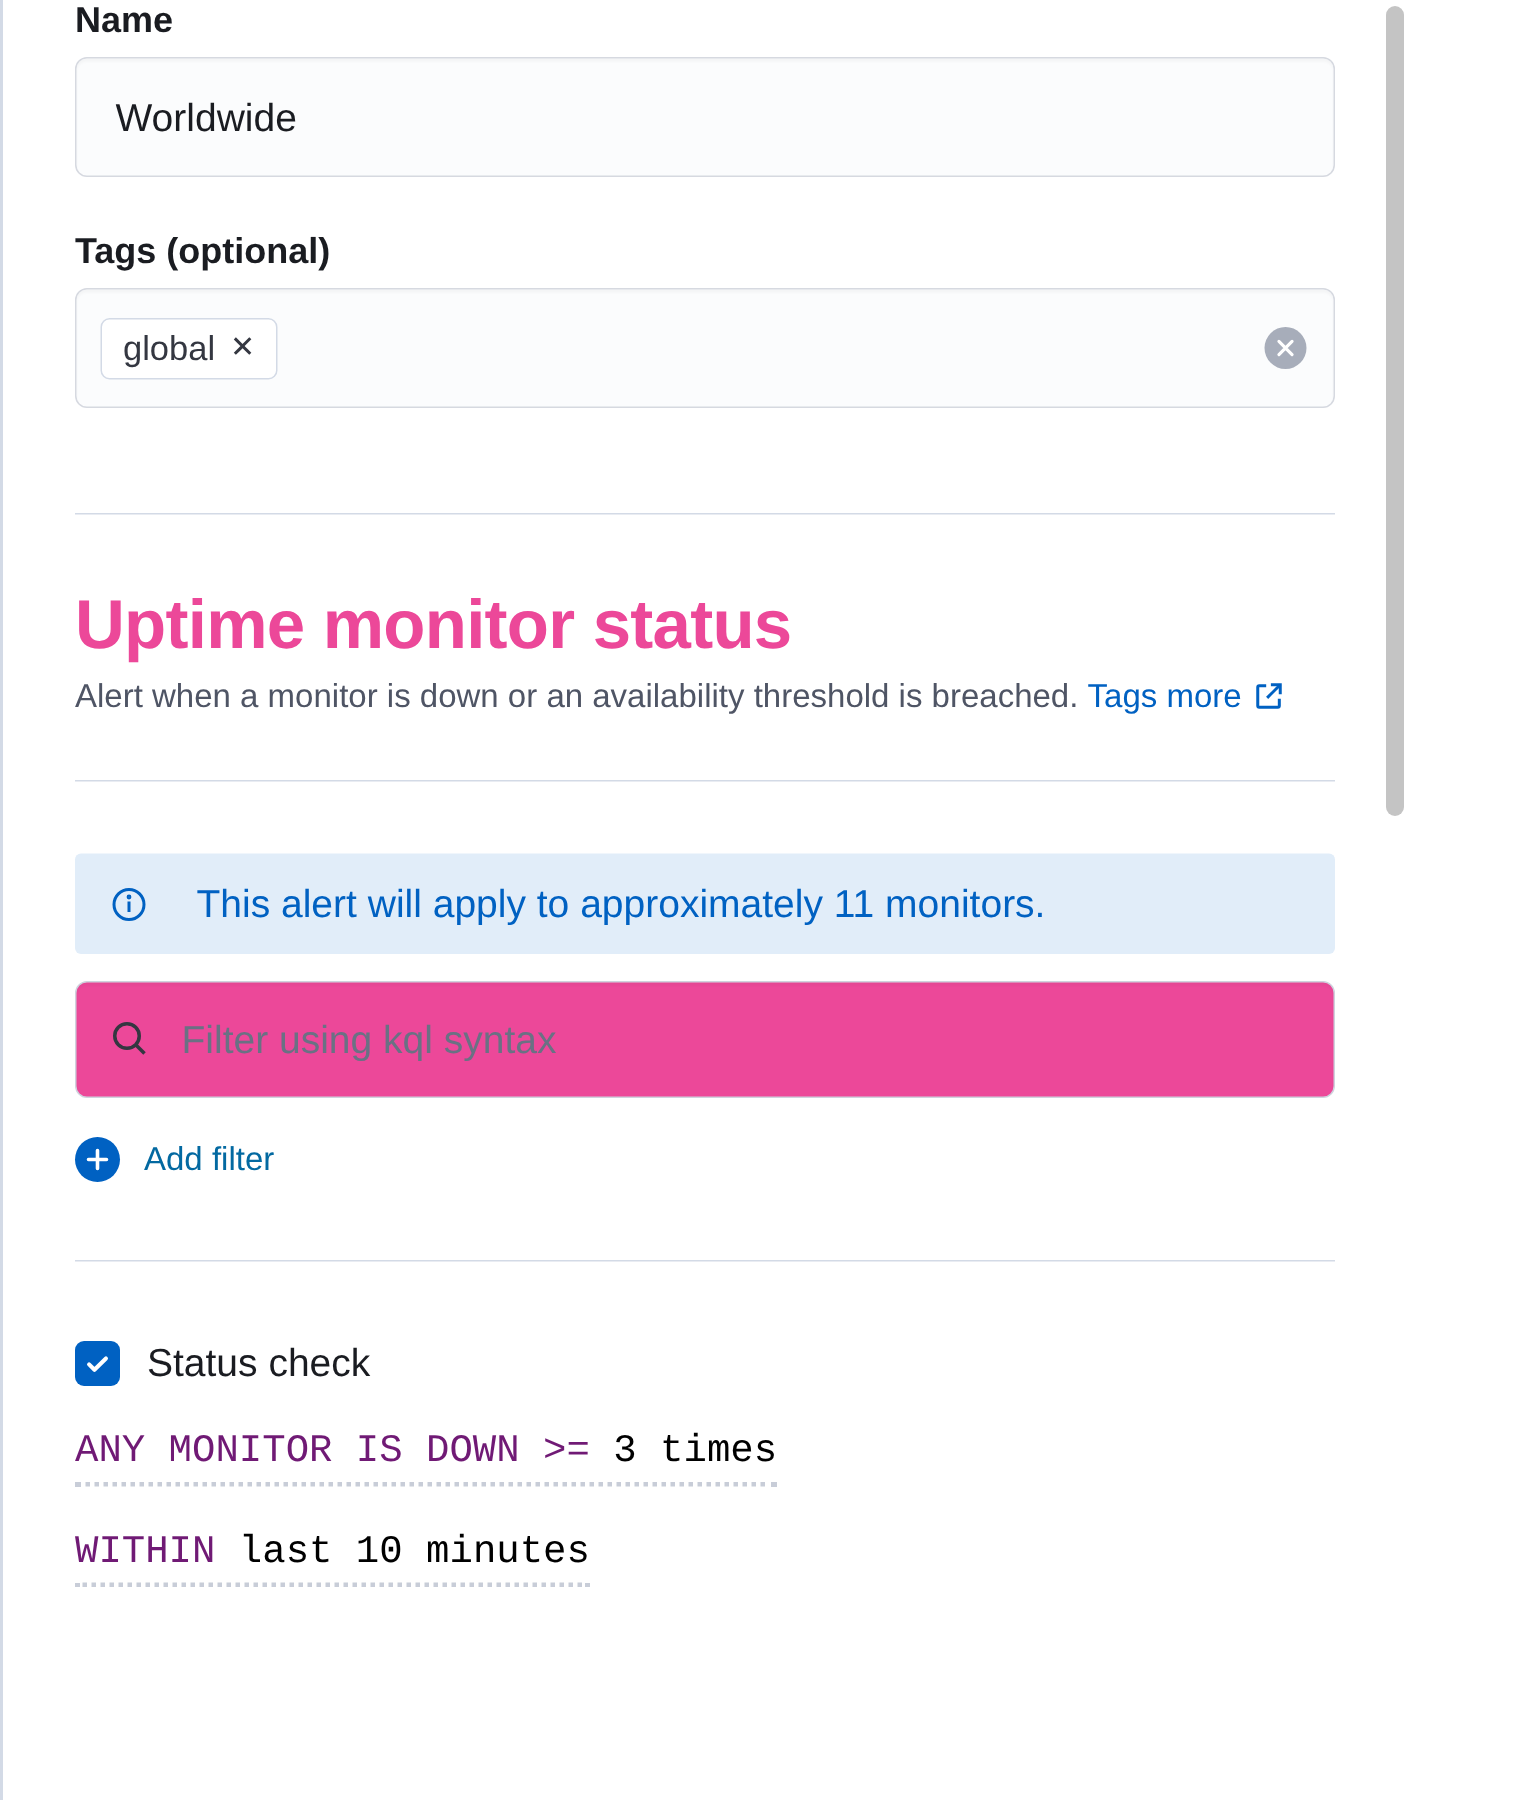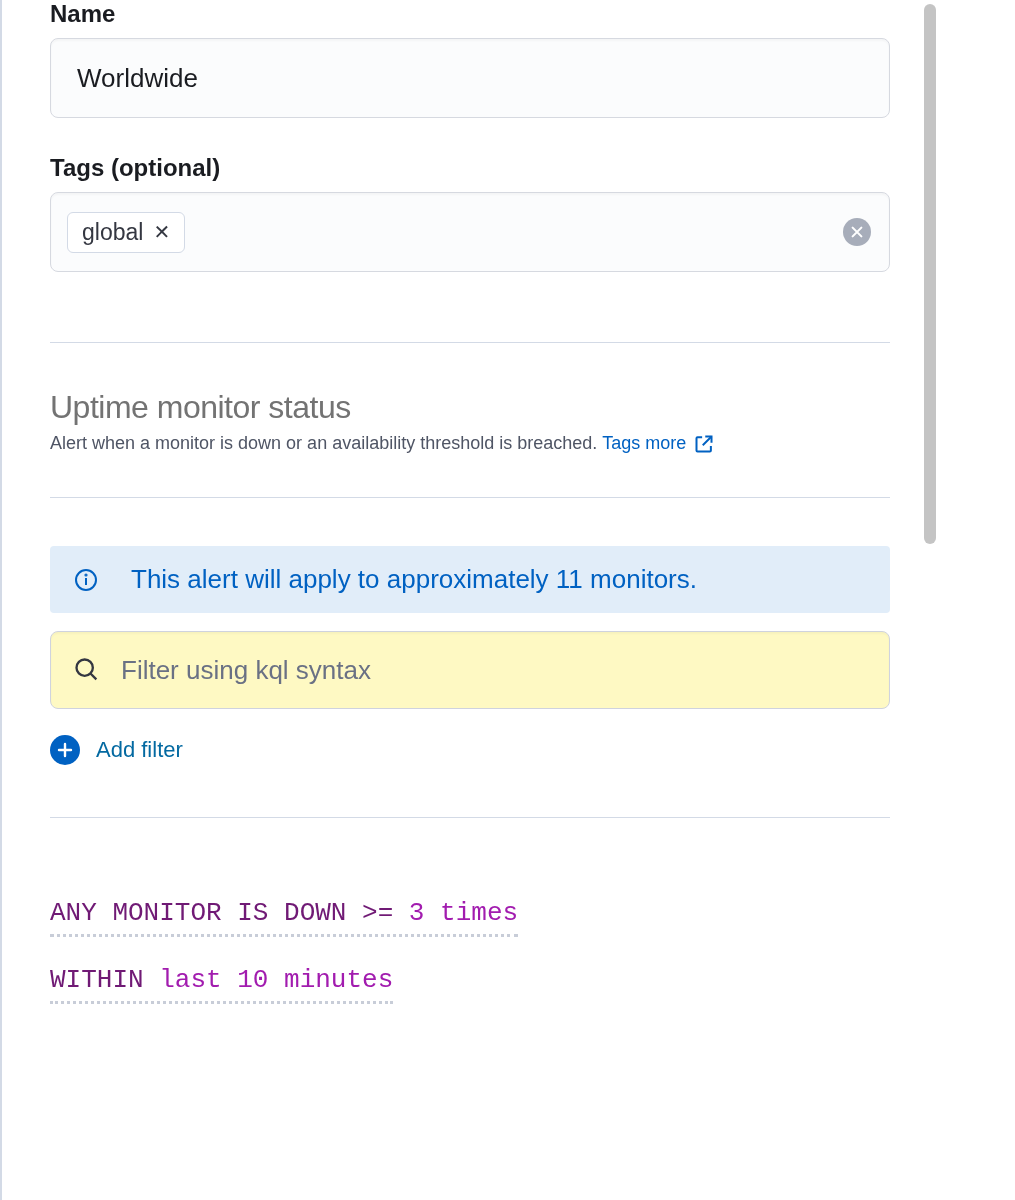--- a/index.html
+++ b/index.html
@@ -102,28 +102,28 @@
   }
   .tags-clear svg { width: 14px; height: 14px; }
 
   .divider {
     border: none;
     border-top: 1px solid #d3dae6;
     margin: 0;
   }
 
   .section-title {
-    font-size: 32px;
-    font-weight: 400;
+    font-size: 46px;
+    font-weight: 700;
     letter-spacing: -0.5px;
     margin: 0 0 4px 0;
-    color: #737373;
+    color: #ec4899;
   }
   .section-desc {
-    font-size: 18px;
+    font-size: 22px;
     line-height: 1.5;
     color: #4f5565;
     margin: 0;
   }
   .learn-link {
     color: #0061c2;
     text-decoration: none;
     display: inline-flex;
     align-items: center;
     gap: 8px;
@@ -140,21 +140,21 @@
     color: #0061c2;
     font-size: 26px;
   }
   .callout svg { width: 24px; height: 24px; flex-shrink: 0; }
 
   .search-wrap {
     display: flex;
     align-items: center;
     gap: 18px;
     border: 1px solid #cfd3de;
-    background: #fef9c3;
+    background: #ec4899;
     border-radius: 8px;
     height: 78px;
     padding: 0 22px;
     box-shadow: inset 0 2px 2px rgba(0,0,0,0.03);
   }
   .search-wrap svg { width: 28px; height: 28px; color: #343741; flex-shrink:0;}
   .search-input {
     border: none;
     background: transparent;
     outline: none;
@@ -199,21 +199,21 @@
   .expr {
     font-family: "SFMono-Regular", Consolas, "Liberation Mono", Menlo, monospace;
     font-size: 26px;
     display: inline-block;
     padding-bottom: 6px;
     border-bottom: 3px dotted #c8cdd8;
     margin-top: 28px;
     letter-spacing: 0px;
   }
   .kw { color: #701a75; }
-  .plain { color: #a21caf; text-align: right; }
+  .plain { color: #000000; text-align: right; }
 
   .block { margin-top: 0; }
   .spacer-sm { height: 36px; }
   .spacer-md { height: 70px; }
 </style>
 </head>
 <body>
 
 <div class="page">
 
@@ -291,20 +291,28 @@
         </svg>
     </span>
     <span>Add filter</span>
   </div>
 
   <div style="height:52px"></div>
   <hr class="divider">
   <div style="height:52px"></div>
 
   
+  <div class="check-row">
+    <span class="checkbox">
+      <svg viewBox="0 0 16 16">
+          <path d="M3 8.5l3.2 3.2L13 5" stroke="#fff" stroke-width="2.4" fill="none" stroke-linecap="round" stroke-linejoin="round"></path>
+        </svg>
+    </span>
+    <span>Status check</span>
+  </div>
 
   
   <div>
     <span class="expr">
       <span class="kw">ANY MONITOR IS DOWN &gt;=</span><span class="plain"> 3 times</span>
     </span>
   </div>
   <div>
     <span class="expr">
       <span class="kw">WITHIN</span><span class="plain"> last 10 minutes</span>

